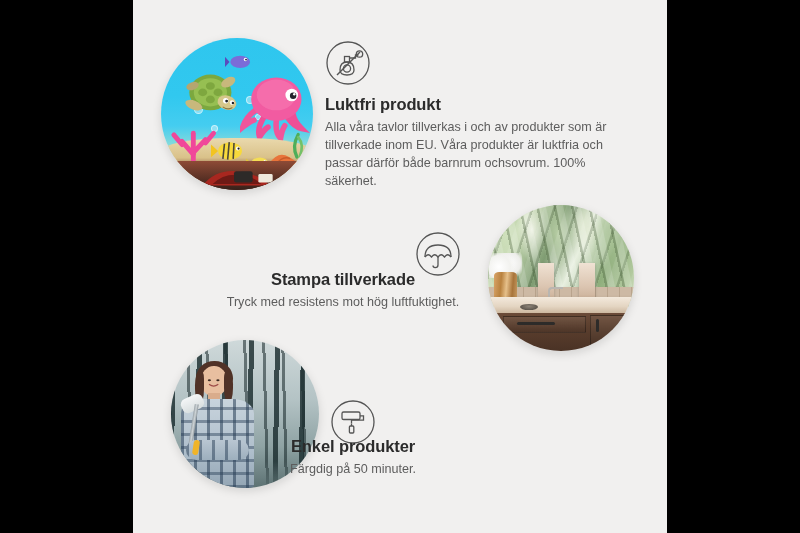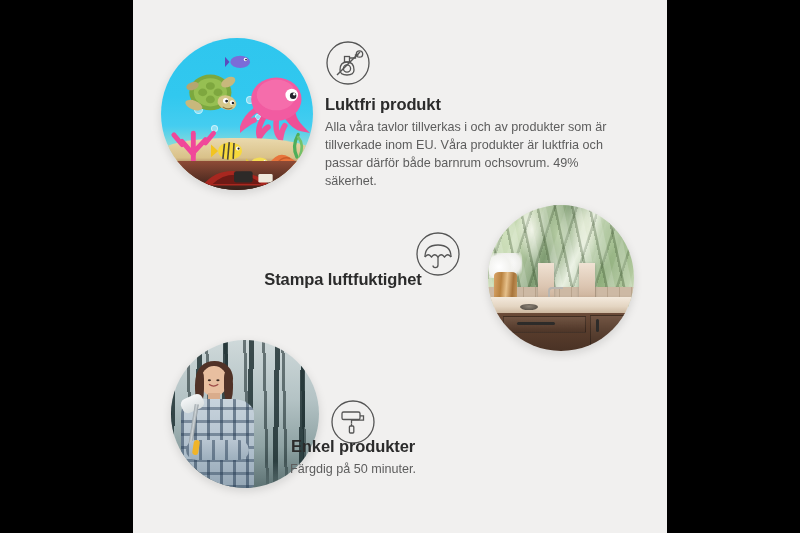--- a/index.html
+++ b/index.html
@@ -381,21 +381,21 @@
           <rect x="19.5" y="16.5" width="5" height="5.5" fill="none" stroke="#555555" stroke-width="1.3"></rect>
           <path d="M24.5 18 h6 v-3 h3" fill="none" stroke="#555555" stroke-width="1.3"></path>
           <circle cx="34.5" cy="14" r="3.2" fill="none" stroke="#555555" stroke-width="1.3"></circle>
           <circle cx="22" cy="28.5" r="3.6" fill="none" stroke="#555555" stroke-width="1.3"></circle>
           <line x1="12" y1="35" x2="35" y2="12" stroke="#555555" stroke-width="1.4"></line>
         </svg>
       </div>
 
       <div class="txt left" style="left:192px; top:95px; width:290px;">
         <h3>Luktfri produkt</h3>
-        <p>Alla våra tavlor tillverkas i och av produkter som är tillverkade inom EU. Våra produkter är luktfria och passar därför både barnrum ochsovrum. 49% säkerhet.</p>
+        <p>Alla våra tavlor tillverkas i och av produkter som är tillverkade inom EU. Våra produkter är luktfria och passar därför både barnrum ochsovrum. 100% säkerhet.</p>
       </div>
     </div>
 
     <div class="feature">
 
       <div class="medallion" style="left:355px; top:205px; width:146px; height:146px;">
         <div class="scene">
           <div class="bath-wall"></div>
           <div class="bath-backsplash"></div>
           <div class="bath-towel" style="left:34%;"></div>
@@ -418,21 +418,22 @@
         <svg viewBox="0 0 46 46">
           <circle cx="23" cy="23" r="21" fill="none" stroke="#555555" stroke-width="1.3"></circle>
           <path d="M10 26 q0 -12 13 -12 q13 0 13 12" fill="none" stroke="#555555" stroke-width="1.3"></path>
           <path d="M10 26 q3.2 -4.5 6.5 0 q3.2 -4.5 6.5 0 q3.2 -4.5 6.5 0 q3.2 -4.5 6.5 0" fill="none" stroke="#555555" stroke-width="1.3"></path>
           <line x1="23" y1="26" x2="23" y2="34" stroke="#555555" stroke-width="1.3"></line>
           <path d="M23 34 q0 2.6 -2.8 2.6 q-2.2 0 -2.2 -2" fill="none" stroke="#555555" stroke-width="1.3"></path>
         </svg>
       </div>
 
       <div class="txt center" style="left:60px; top:270px; width:300px;">
-        <h3>Stampa luftfuktighet</h3>
+        <h3>Stampa tillverkade</h3>
+        <p>Tryck med resistens mot hög luftfuktighet.</p>
       </div>
     </div>
 
     <div class="feature">
 
       <div class="medallion" style="left:38px; top:340px; width:148px; height:148px;">
         <div class="scene">
           <div class="forest-bg"></div>
           <div class="woman">
             <div class="w-hair"></div>

